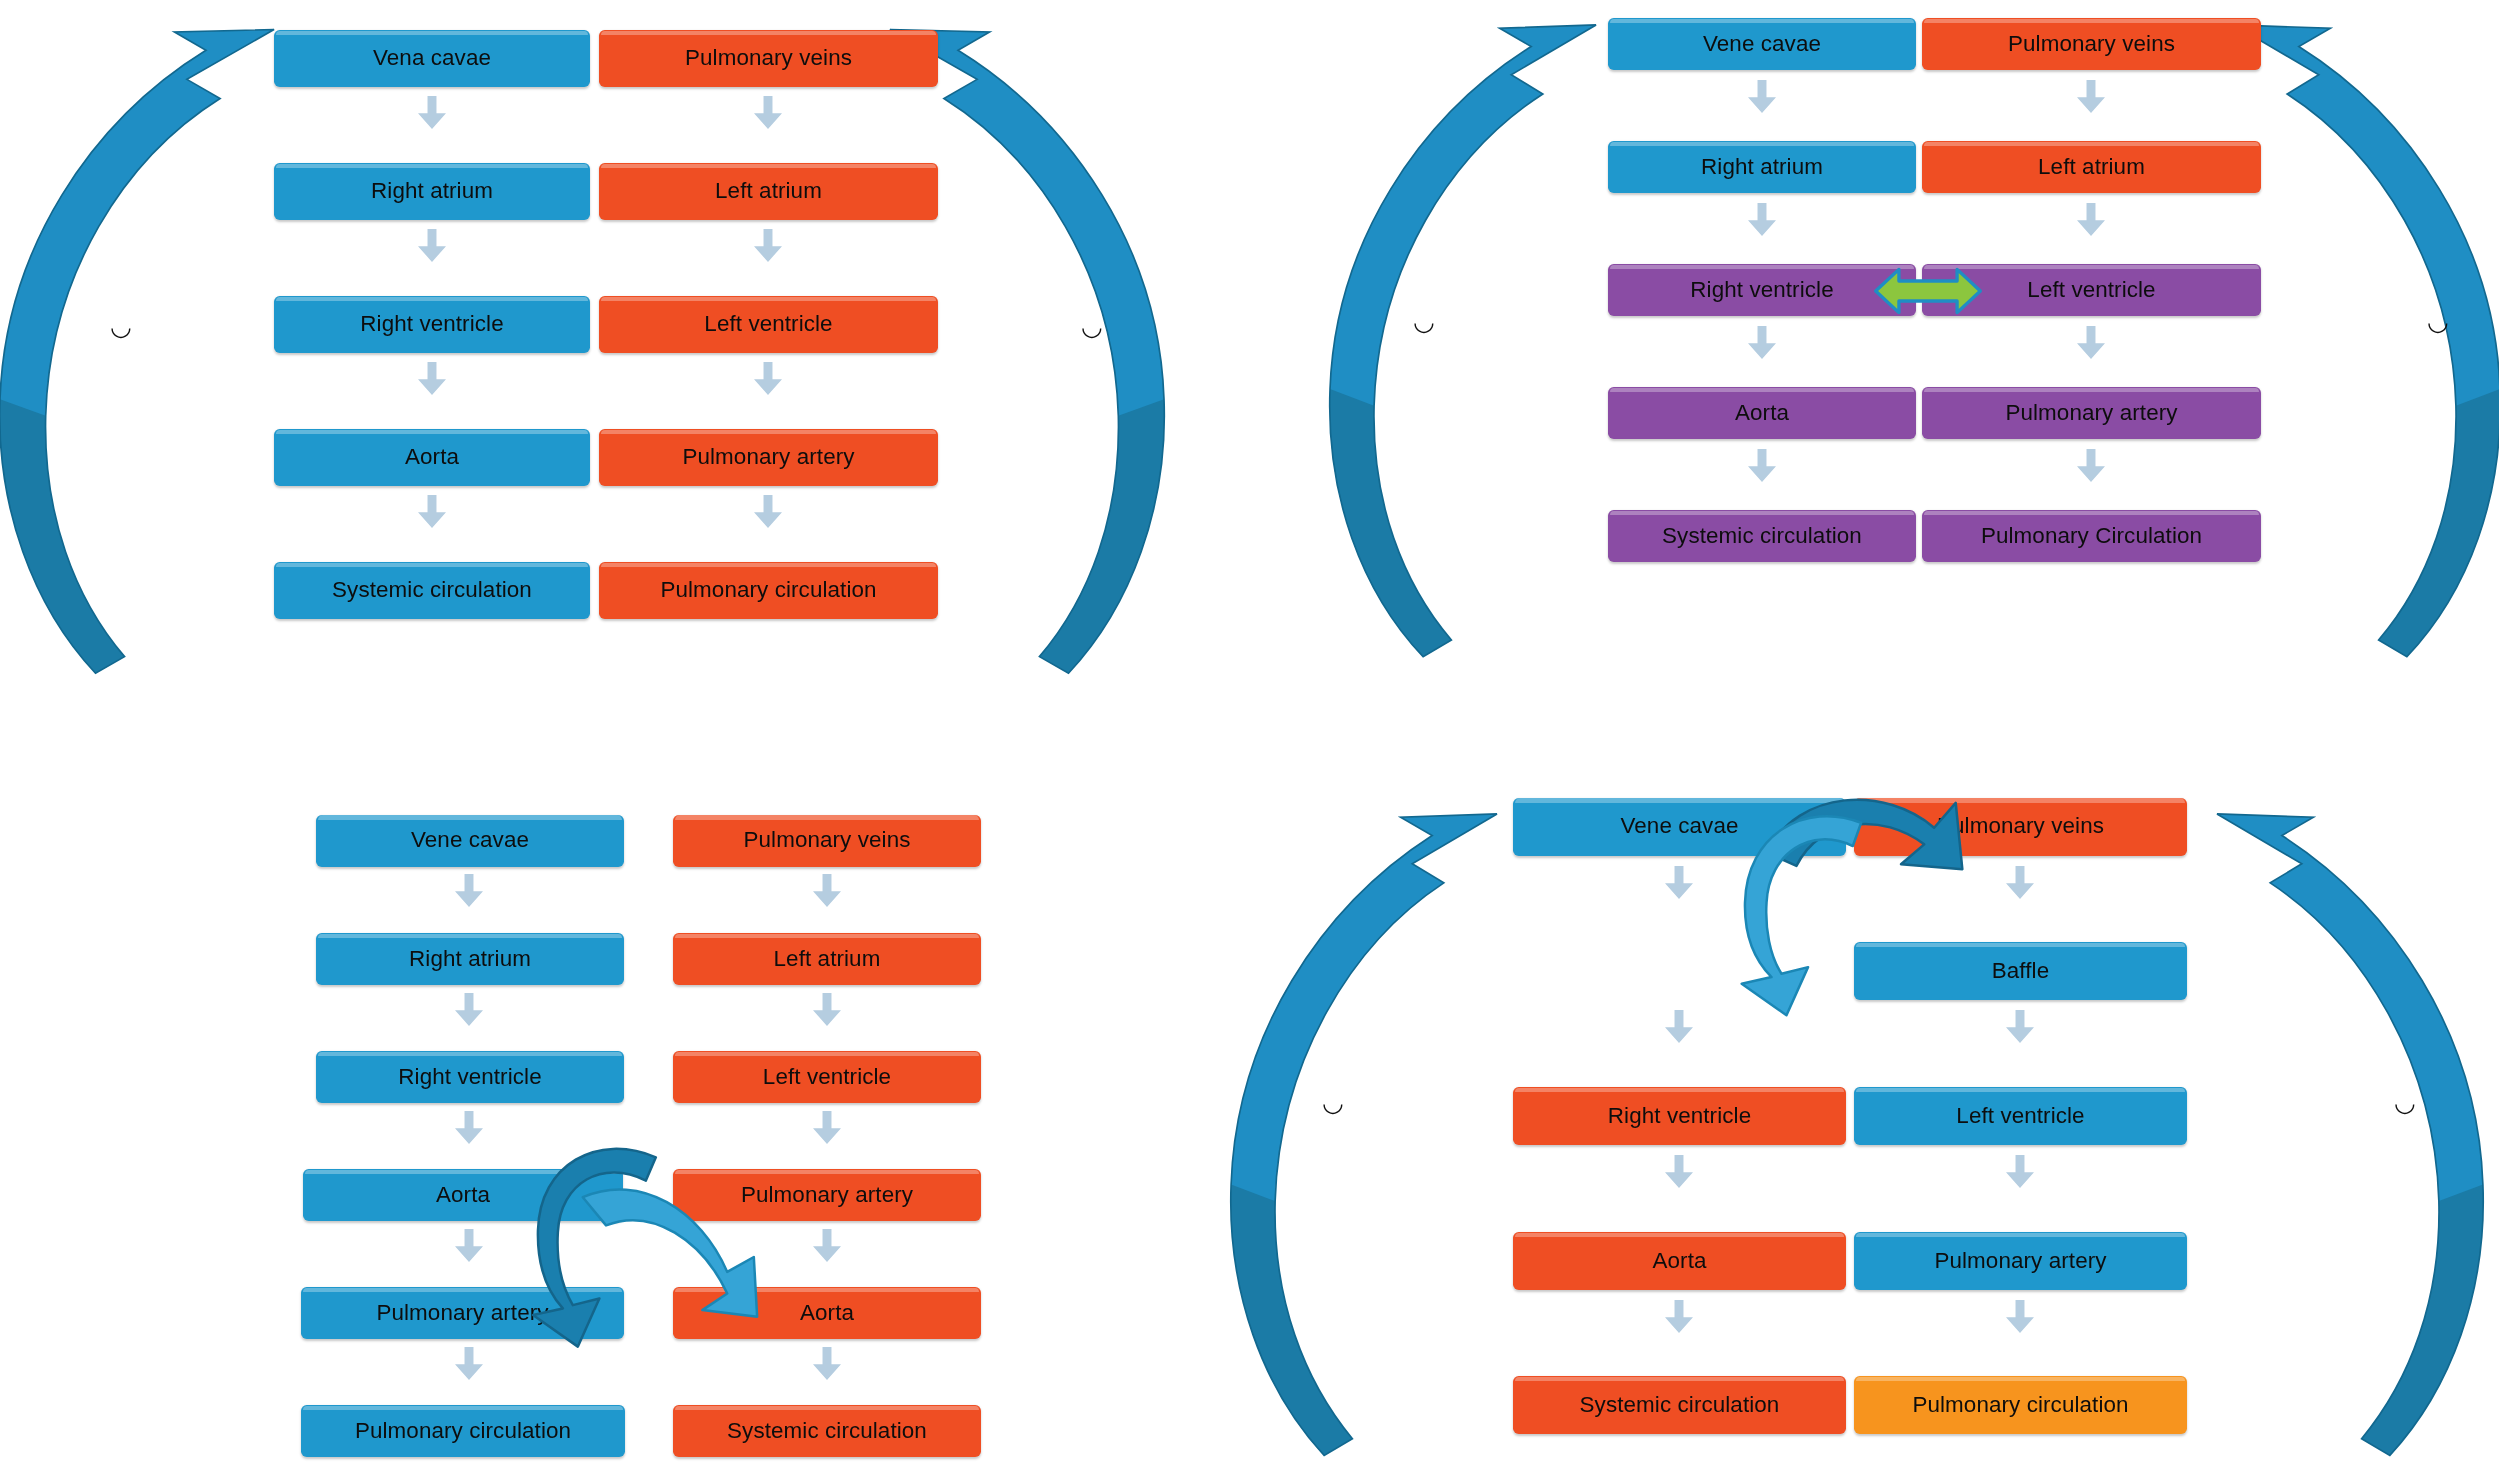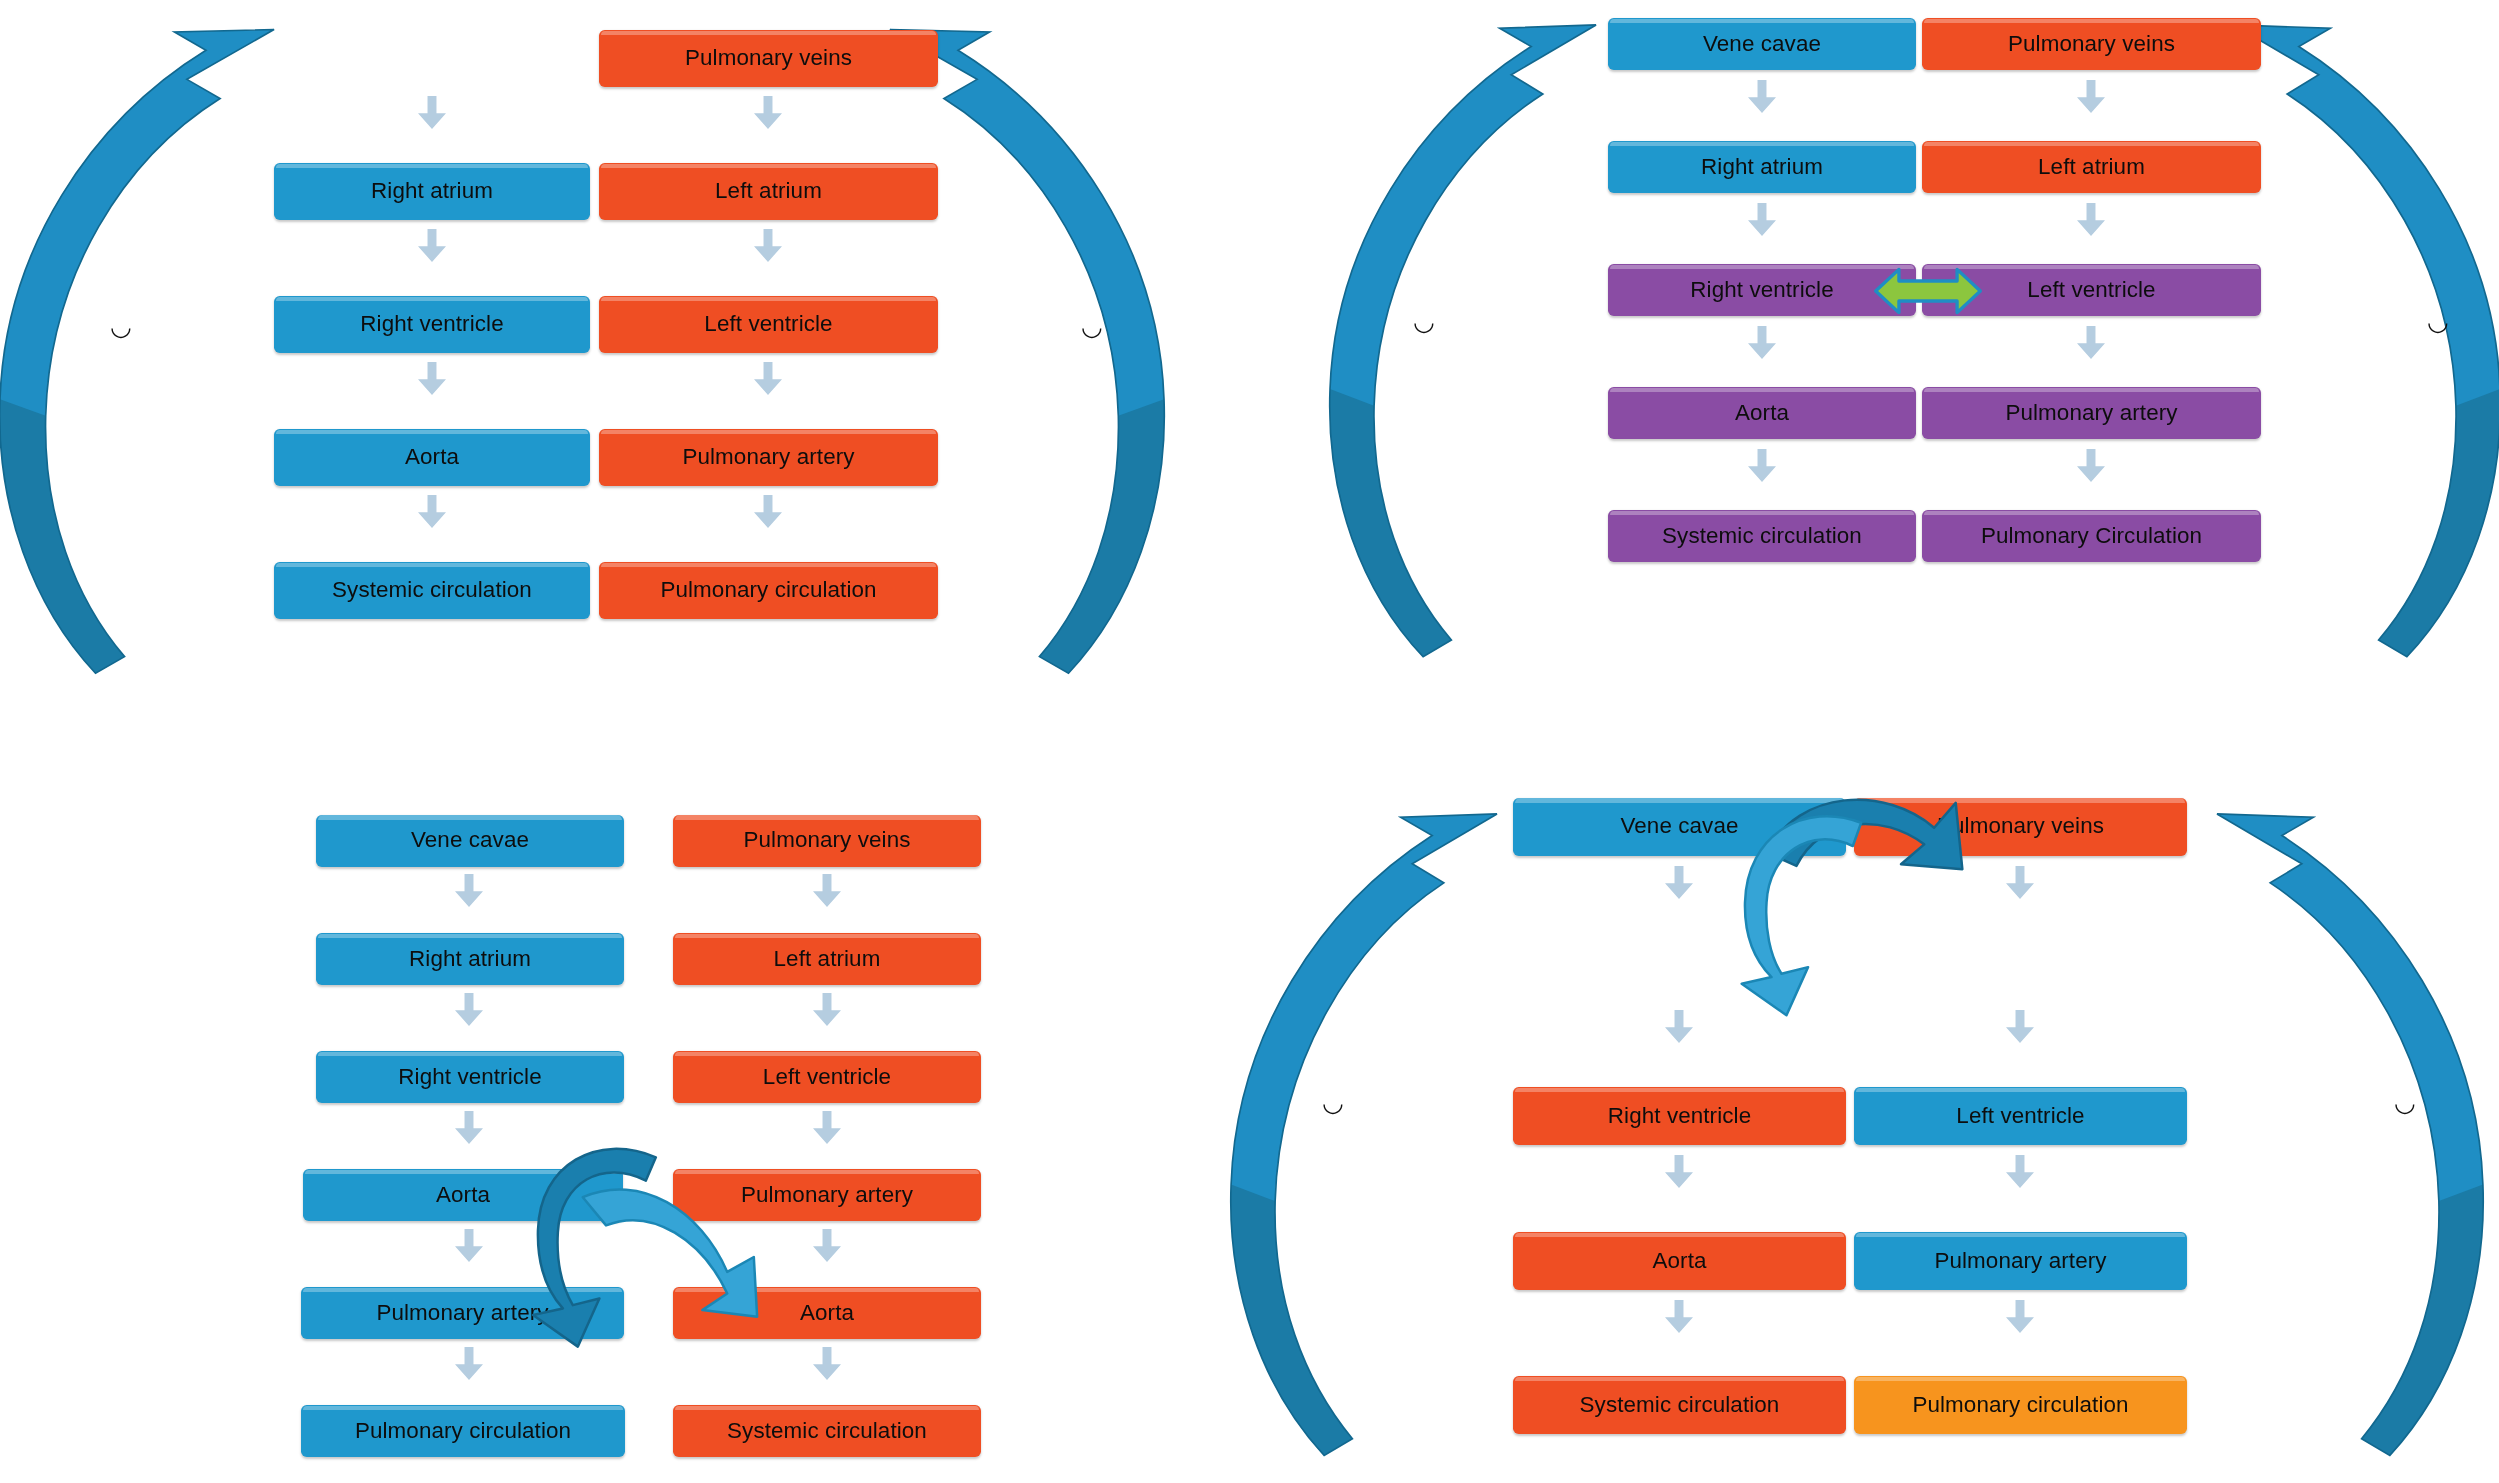--- a/index.html
+++ b/index.html
@@ -93,20 +93,21 @@
       <path d="M55 500 C52 620 90 720 150 790 L115 810 C40 730 -5 610 0 480 Z" fill="#1b7ba6"></path>
       <path d="M330 35 L225 95 L265 118 C150 190 60 330 55 500
                C52 620 90 720 150 790 L115 810
                C40 730 -5 610 0 480 C6 300 110 145 248 60 L210 38 Z" fill="none" stroke="#12688f" stroke-width="2"></path>
     </svg>
   </div>
 
   <div class="rotmark" style="left:110px;top:314px;">◡</div>
   <div class="rotmark flip" style="left:1081px;top:314px;">◡</div>
 
+  <div class="fbox blue" style="left:274px;top:30px;width:316px;height:57px;">Vena cavae</div>
   <div class="down" style="left:418px;top:96px;"></div>
   <div class="fbox blue" style="left:274px;top:163px;width:316px;height:57px;">Right atrium</div>
   <div class="down" style="left:418px;top:229px;"></div>
   <div class="fbox blue" style="left:274px;top:296px;width:316px;height:57px;">Right ventricle</div>
   <div class="down" style="left:418px;top:362px;"></div>
   <div class="fbox blue" style="left:274px;top:429px;width:316px;height:57px;">Aorta</div>
   <div class="down" style="left:418px;top:495px;"></div>
   <div class="fbox blue" style="left:274px;top:562px;width:316px;height:57px;">Systemic circulation</div>
 
   <div class="fbox orange" style="left:599px;top:30px;width:339px;height:57px;">Pulmonary veins</div>
@@ -265,20 +266,21 @@
   <div class="down" style="left:451px;top:85px;"></div>
   <div class="down" style="left:451px;top:229px;"></div>
   <div class="fbox orange" style="left:299px;top:306px;width:333px;height:58px;">Right ventricle</div>
   <div class="down" style="left:451px;top:374px;"></div>
   <div class="fbox orange" style="left:299px;top:451px;width:333px;height:58px;">Aorta</div>
   <div class="down" style="left:451px;top:519px;"></div>
   <div class="fbox orange" style="left:299px;top:595px;width:333px;height:58px;">Systemic circulation</div>
 
   <div class="fbox orange" style="left:640px;top:16.6px;width:333px;height:58px;">Pulmonary veins</div>
   <div class="down" style="left:792px;top:85px;"></div>
+  <div class="fbox blue" style="left:640px;top:161px;width:333px;height:58px;">Baffle</div>
   <div class="down" style="left:792px;top:229px;"></div>
   <div class="fbox blue" style="left:640px;top:306px;width:333px;height:58px;">Left ventricle</div>
   <div class="down" style="left:792px;top:374px;"></div>
   <div class="fbox blue" style="left:640px;top:451px;width:333px;height:58px;">Pulmonary artery</div>
   <div class="down" style="left:792px;top:519px;"></div>
   <div class="fbox amber" style="left:640px;top:595px;width:333px;height:58px;">Pulmonary circulation</div>
 
   <div class="cross" style="left:499px;top:-8.3px;width:283px;height:224px;">
     <svg width="283" height="224" viewBox="0 0 340 270">
 

